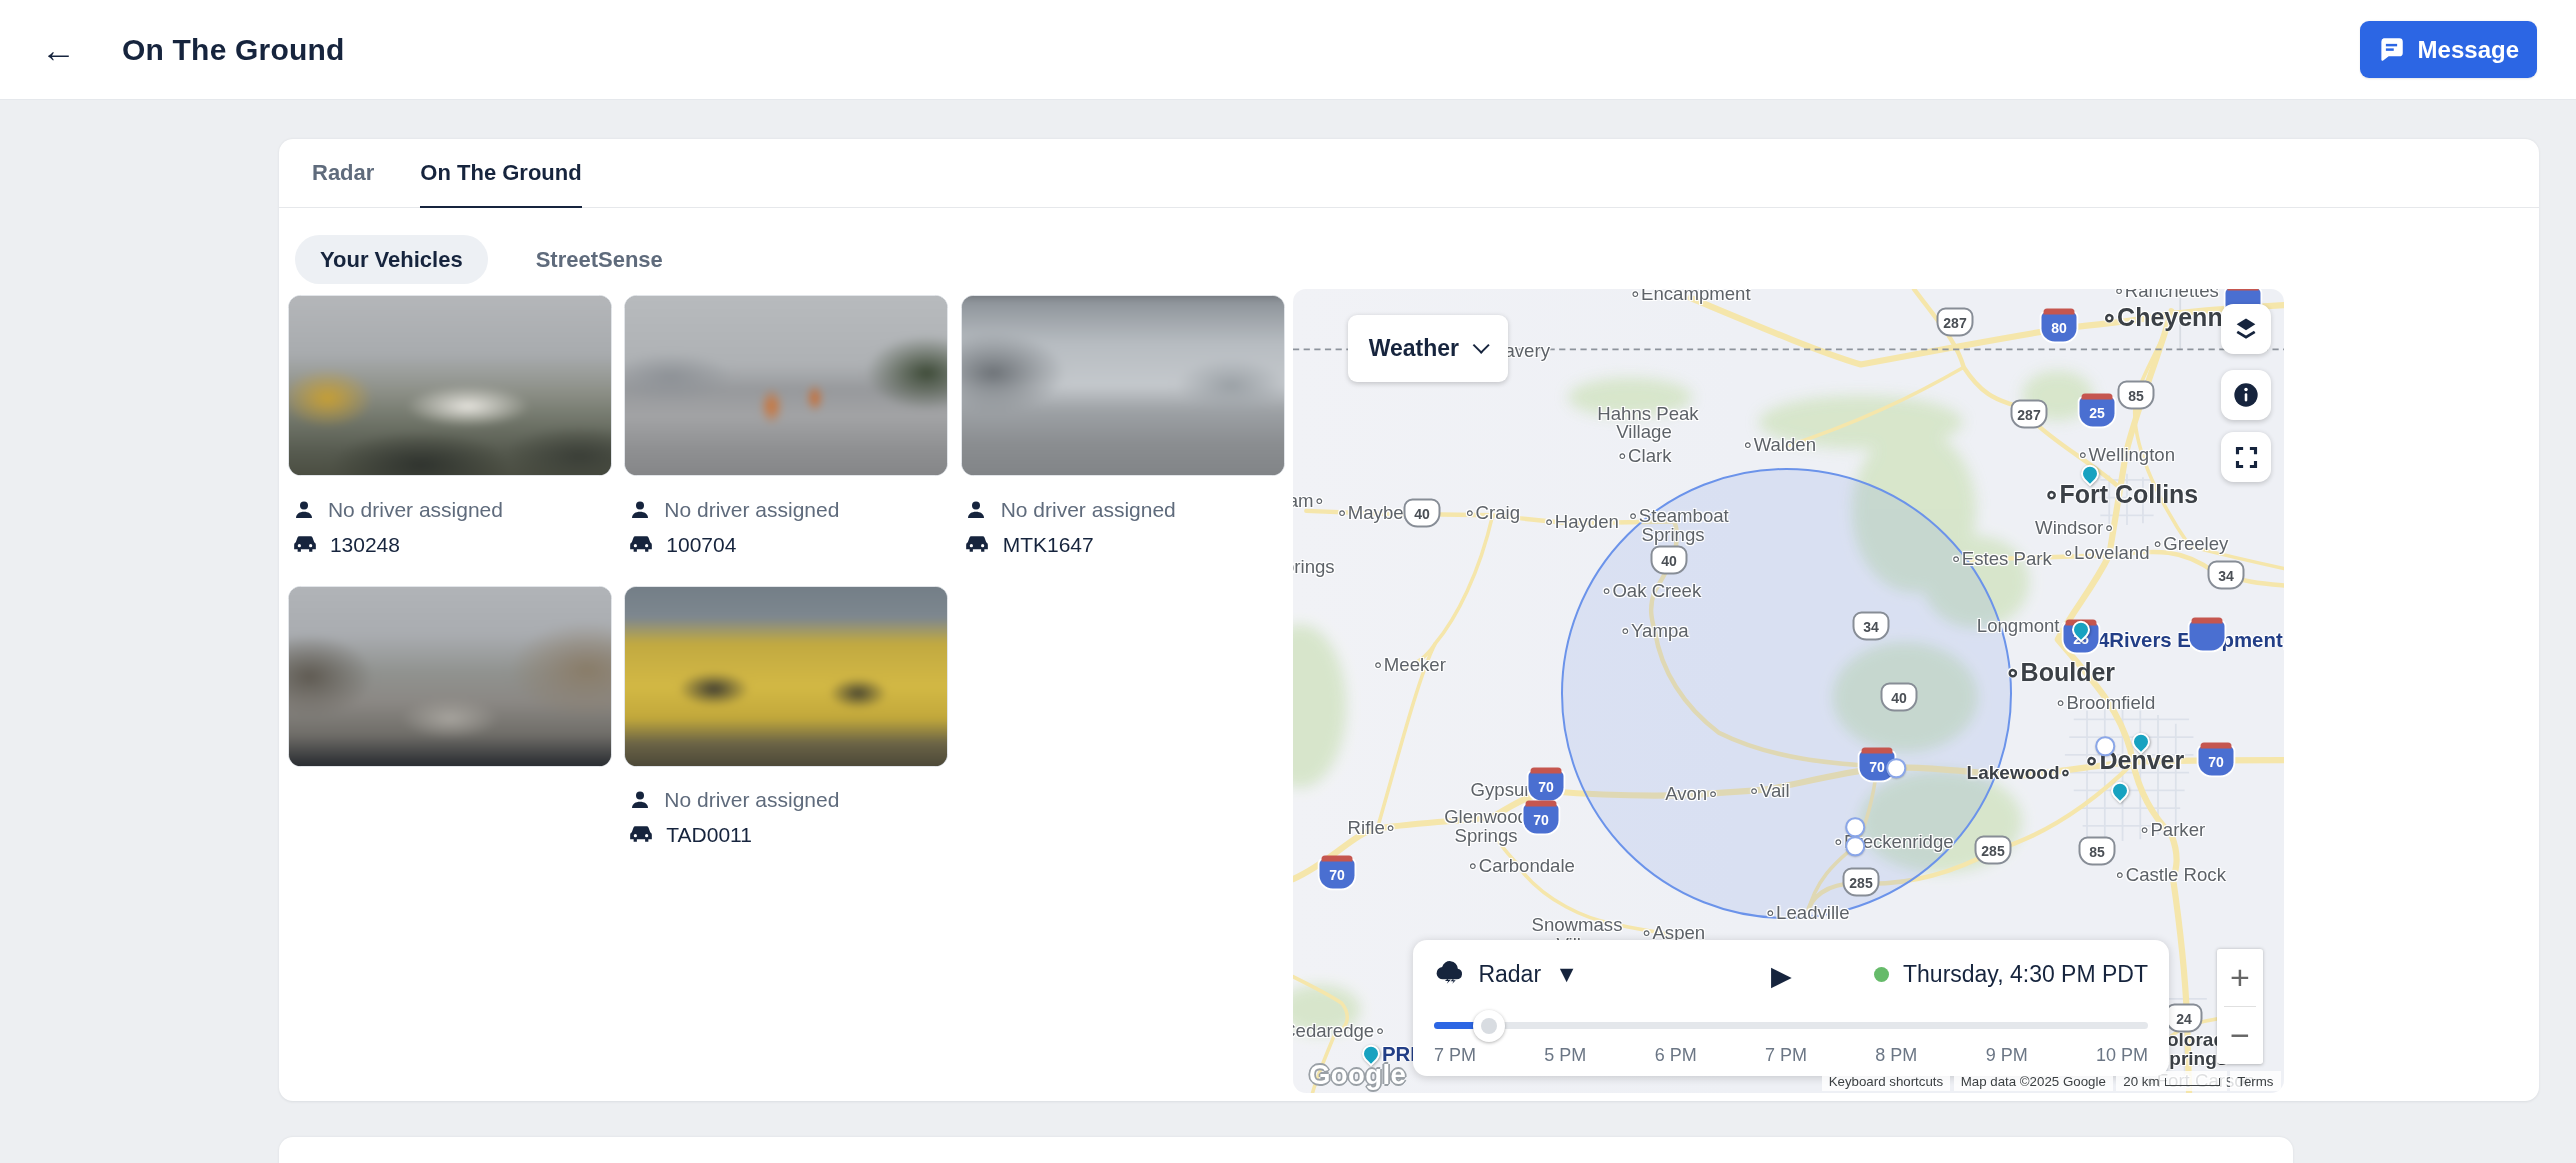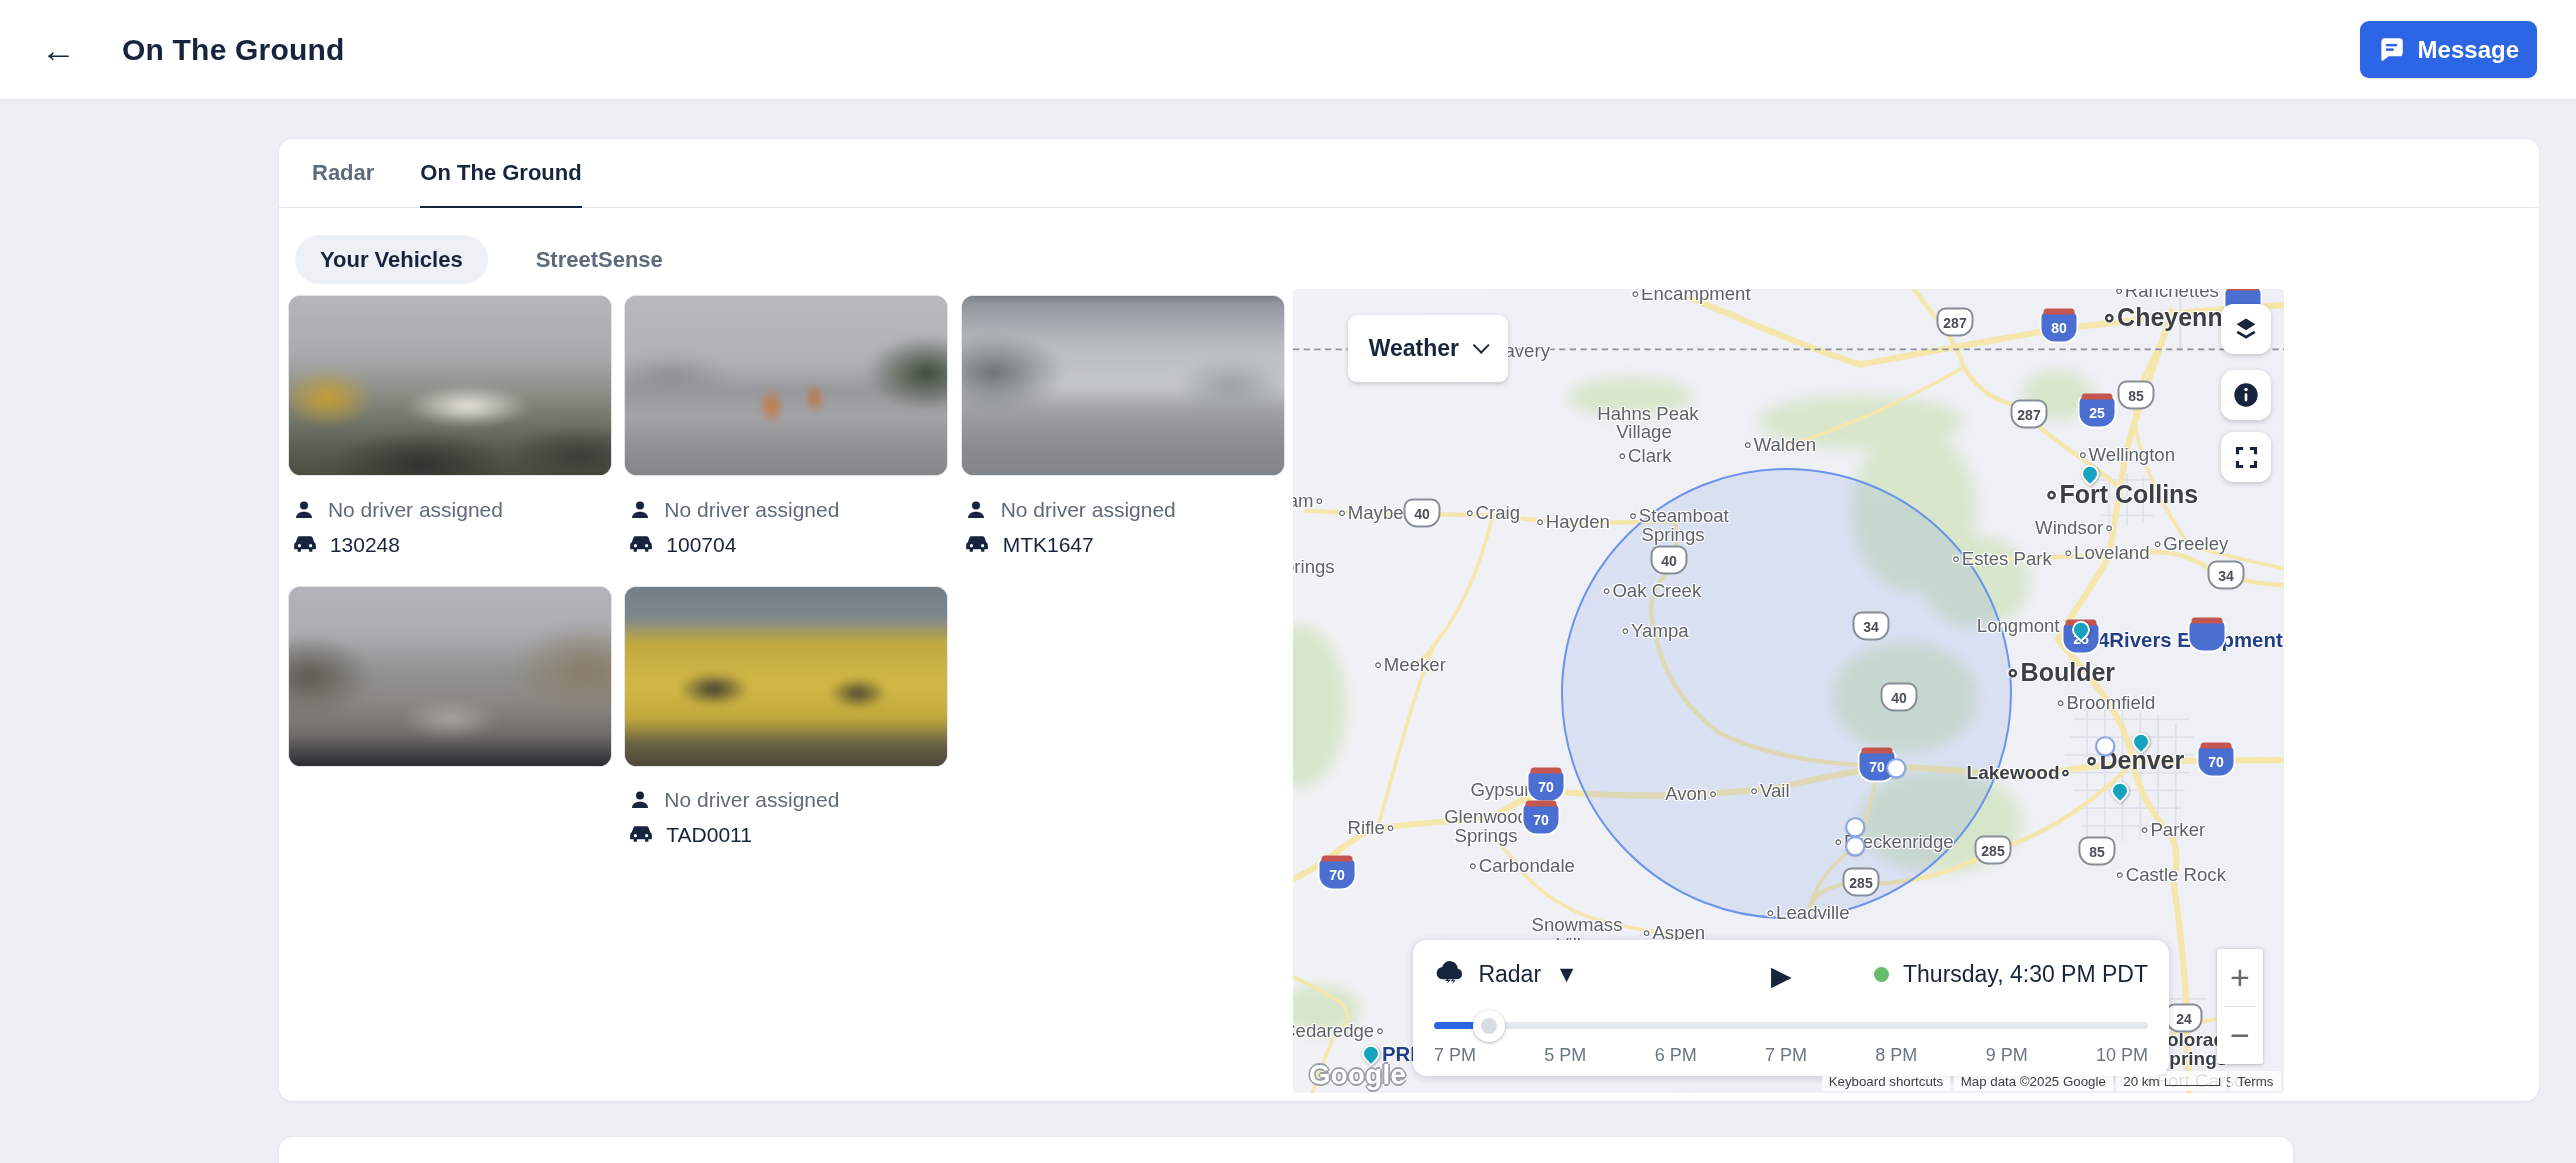--- a/index.html
+++ b/index.html
@@ -67,21 +67,21 @@
       linear-gradient(180deg,#6f7a84 0%,#7d8790 22%,#c2a93b 34%,#d4b83e 55%,#c3a835 70%,#6a6345 82%,#3a382e 100%); }
   .vmeta { margin-top:19.5px; display:flex; flex-direction:column; gap:7px; padding-left:3.5px; }
   .vrow { display:flex; align-items:center; gap:12.4px; height:28px; }
   .vrow svg { flex:none; }
   .driver { font-size:21px; color:#5f6b7c; }
   .driver.redacted::after { content:""; display:inline-block; width:257px; height:16px; border-radius:4.4px;
                             background:#9aa3ae; filter:blur(5.3px); vertical-align:middle; }
   .vid { font-size:21px; color:#16243d; }
 
   
-  .map { position:absolute; left:1014px; top:150px; width:991px; height:804px; border-radius:4px;
+  .map { position:absolute; left:1014px; top:150px; width:991px; height:804px; border-radius:13px;
          overflow:hidden; background:linear-gradient(90deg,#f1f2f6 0%,#eef0f5 45%); }
   .map svg.base { position:absolute; inset:0; z-index:0; }
   .circle-overlay { position:absolute; left:268px; top:179px; width:451px; height:451px; border-radius:50%;
                     background:rgba(110,145,230,.16); border:2.7px solid #6b93ea; z-index:1; }
   .mlabel { position:absolute; z-index:2; font-size:18.6px; color:#5d6268; white-space:nowrap;
             transform:translate(-50%,-50%);
             text-shadow:-0.9px -0.9px 0 #fff,0.9px -0.9px 0 #fff,-0.9px 0.9px 0 #fff,0.9px 0.9px 0 #fff,0 0 3.5px #fff; }
   .mlabel.big { font-size:25px; font-weight:600; color:#3b4046; }
   .mlabel.town { font-size:19px; font-weight:600; color:#3b4046; }
   .mlabel.poi { font-size:20.4px; font-weight:700; color:#223e86; }
@@ -362,21 +362,21 @@
         <span class="mlabel city" style="left: 813px; top: 264px;">∘Loveland</span>
 
         <span class="mlabel city" style="left: 897px; top: 255px;">∘Greeley</span>
 
         <span class="mlabel city" style="left: 700px; top: 270px; margin-left: 8px;">∘Estes Park</span>
 
         <span class="mlabel city" style="left: 81px; top: 224px;">∘Maybell</span>
 
         <span class="mlabel city" style="left: 199px; top: 224px;">∘Craig</span>
 
-        <span class="mlabel city" style="left: 279px; top: 233px;">∘Hayden</span>
+        <span class="mlabel city" style="left: 288px; top: 233px;">∘Hayden</span>
 
         <span class="mlabel city" style="left: 385px; top: 227px;">∘Steamboat</span>
 
         <span class="mlabel city" style="left: 380px; top: 246px;">Springs</span>
 
         <span class="mlabel city" style="left: 358px; top: 302px;">∘Oak Creek</span>
 
         <span class="mlabel city" style="left: 361px; top: 342px;">∘Yampa</span>
 
         <span class="mlabel city" style="left: 116px; top: 376px;">∘Meeker</span>

